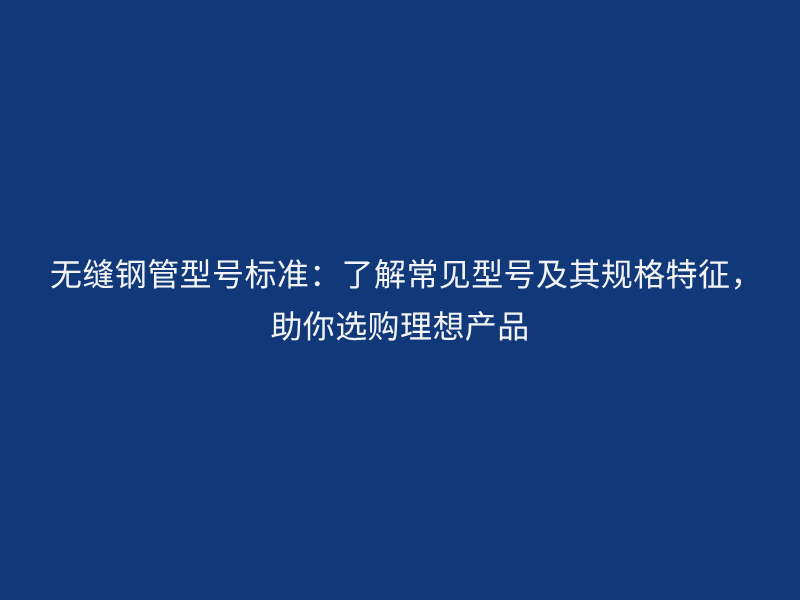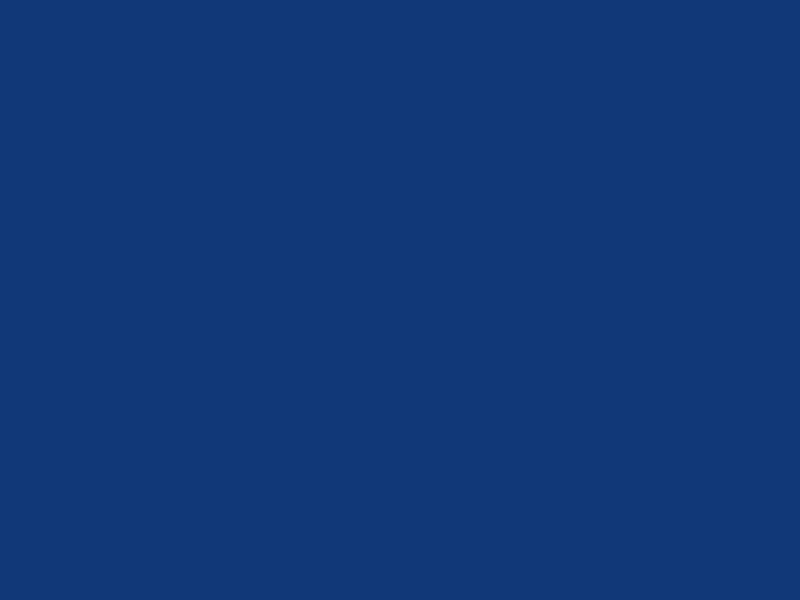--- a/index.html
+++ b/index.html
@@ -47,17 +47,19 @@
     -webkit-font-smoothing: antialiased;
   }
 </style>
 </head>
 <body>
 
 <div id="banner" style="background-color: rgb(17, 56, 120);">
 
   <div id="title-block">
 
+    <span class="title-line" style="color: rgb(242, 244, 247);">无缝钢管型号标准：了解常见型号及其规格特征，</span>
 
+    <span class="title-line" style="color: rgb(242, 244, 247);">助你选购理想产品</span>
 
   </div>
 
 </div>
 
 </body></html>

